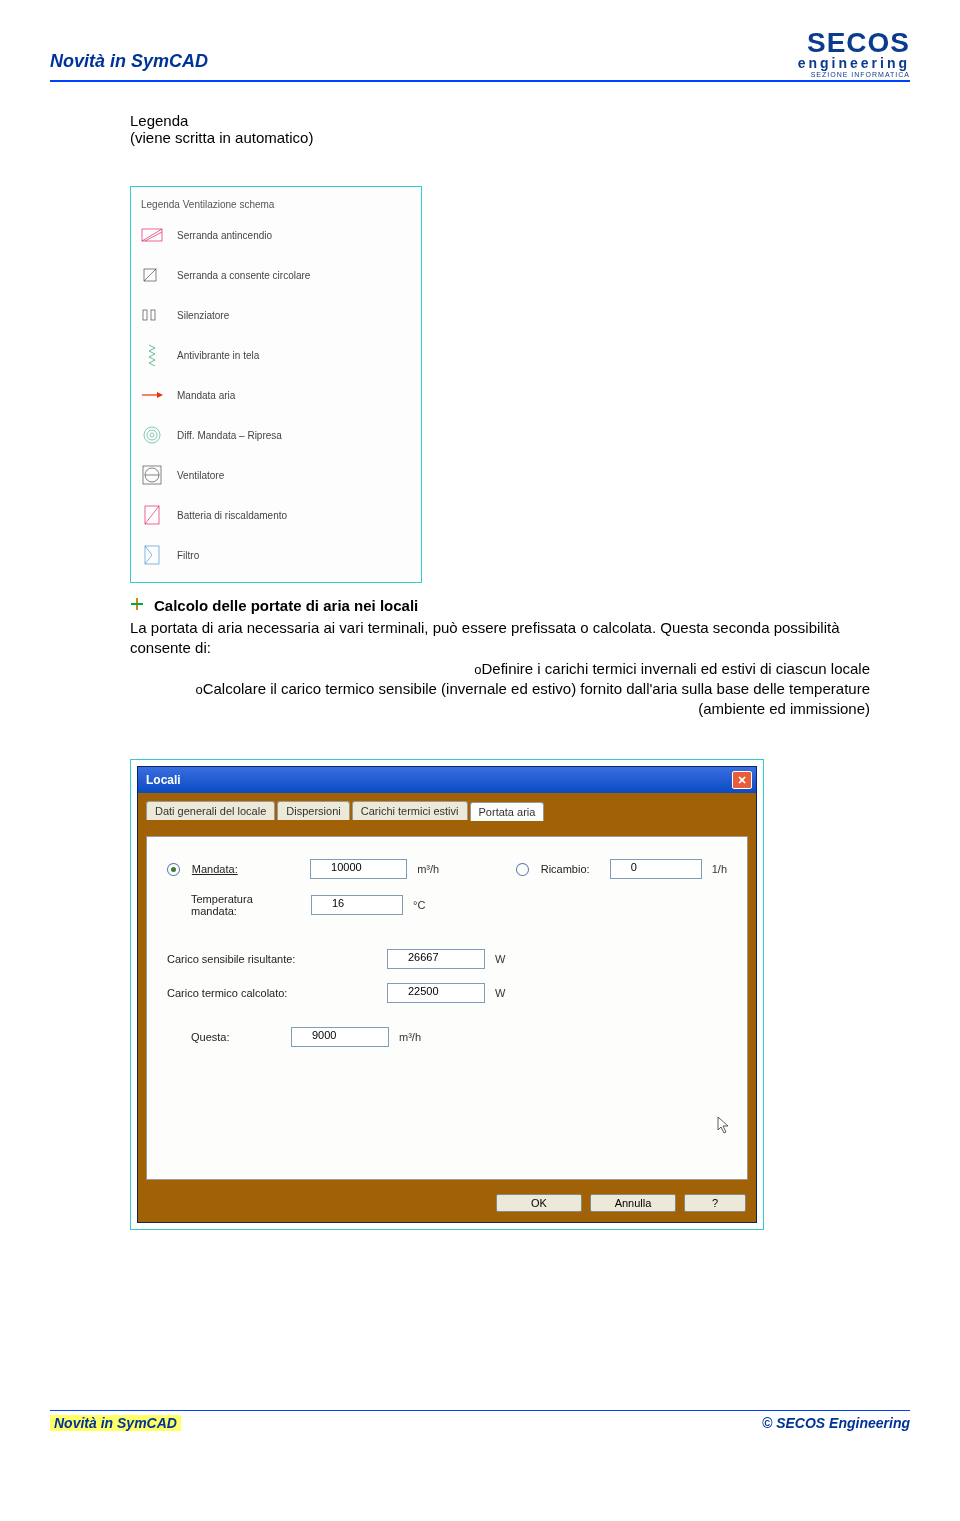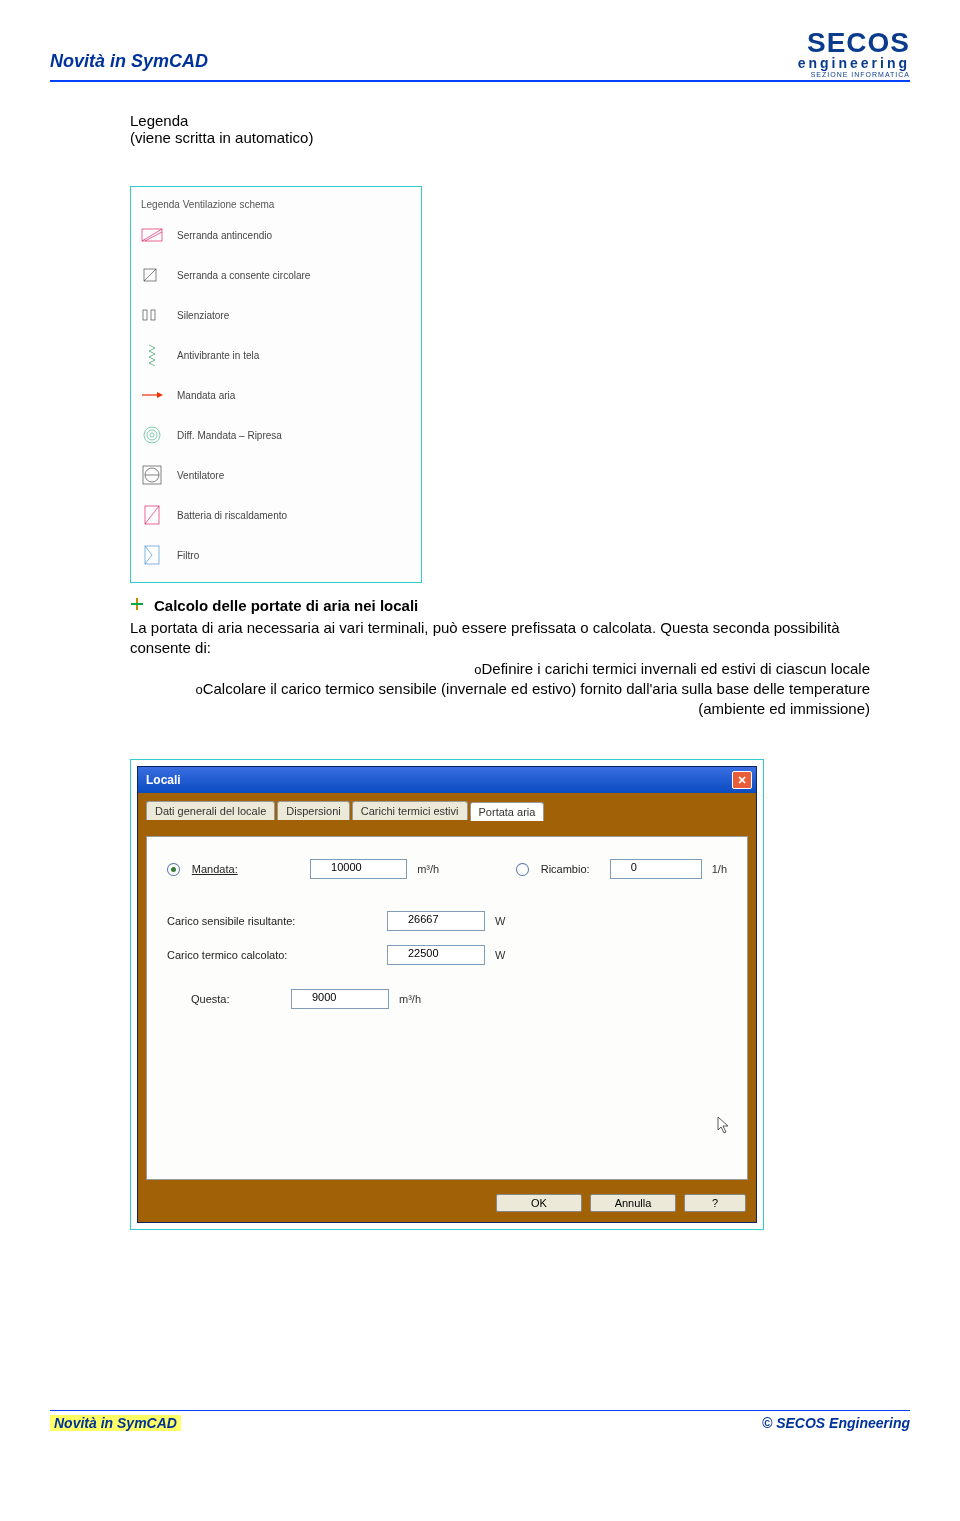--- a/index.html
+++ b/index.html
@@ -434,20 +434,26 @@
           <label style="width:110px;text-decoration:underline;">Mandata:</label>
           <span class="inp" style="width:56px;">10000</span>
           <span class="unit" style="width:40px;">m³/h</span>
           <span style="width:40px;"></span>
           <span class="radio-dot"></span>
           <label style="width:60px;">Ricambio:</label>
           <span class="inp" style="width:40px;">0</span>
           <span class="unit">1/h</span>
         </div>
 
+        <div class="form-row">
+          <span style="width:14px;"></span>
+          <label style="width:110px;">Temperatura mandata:</label>
+          <span class="inp" style="width:40px;">16</span>
+          <span class="unit">°C</span>
+        </div>
 
         <div style="height:18px;"></div>
 
         <div class="form-row">
           <label style="width:210px;">Carico sensibile risultante:</label>
           <span class="inp" style="width:56px;">26667</span>
           <span class="unit">W</span>
         </div>
 
         <div class="form-row">

